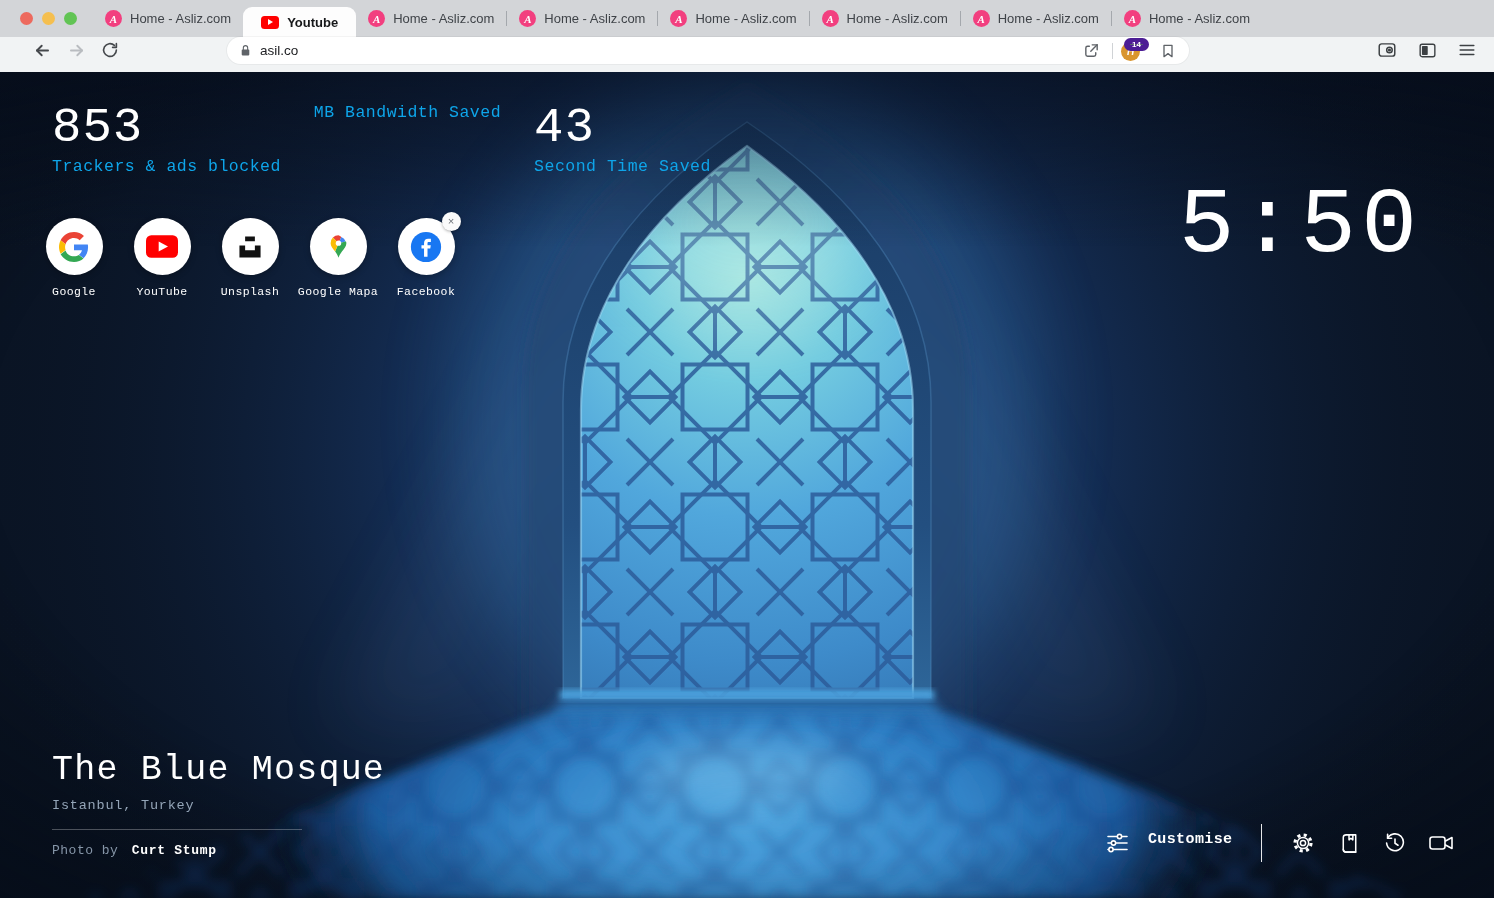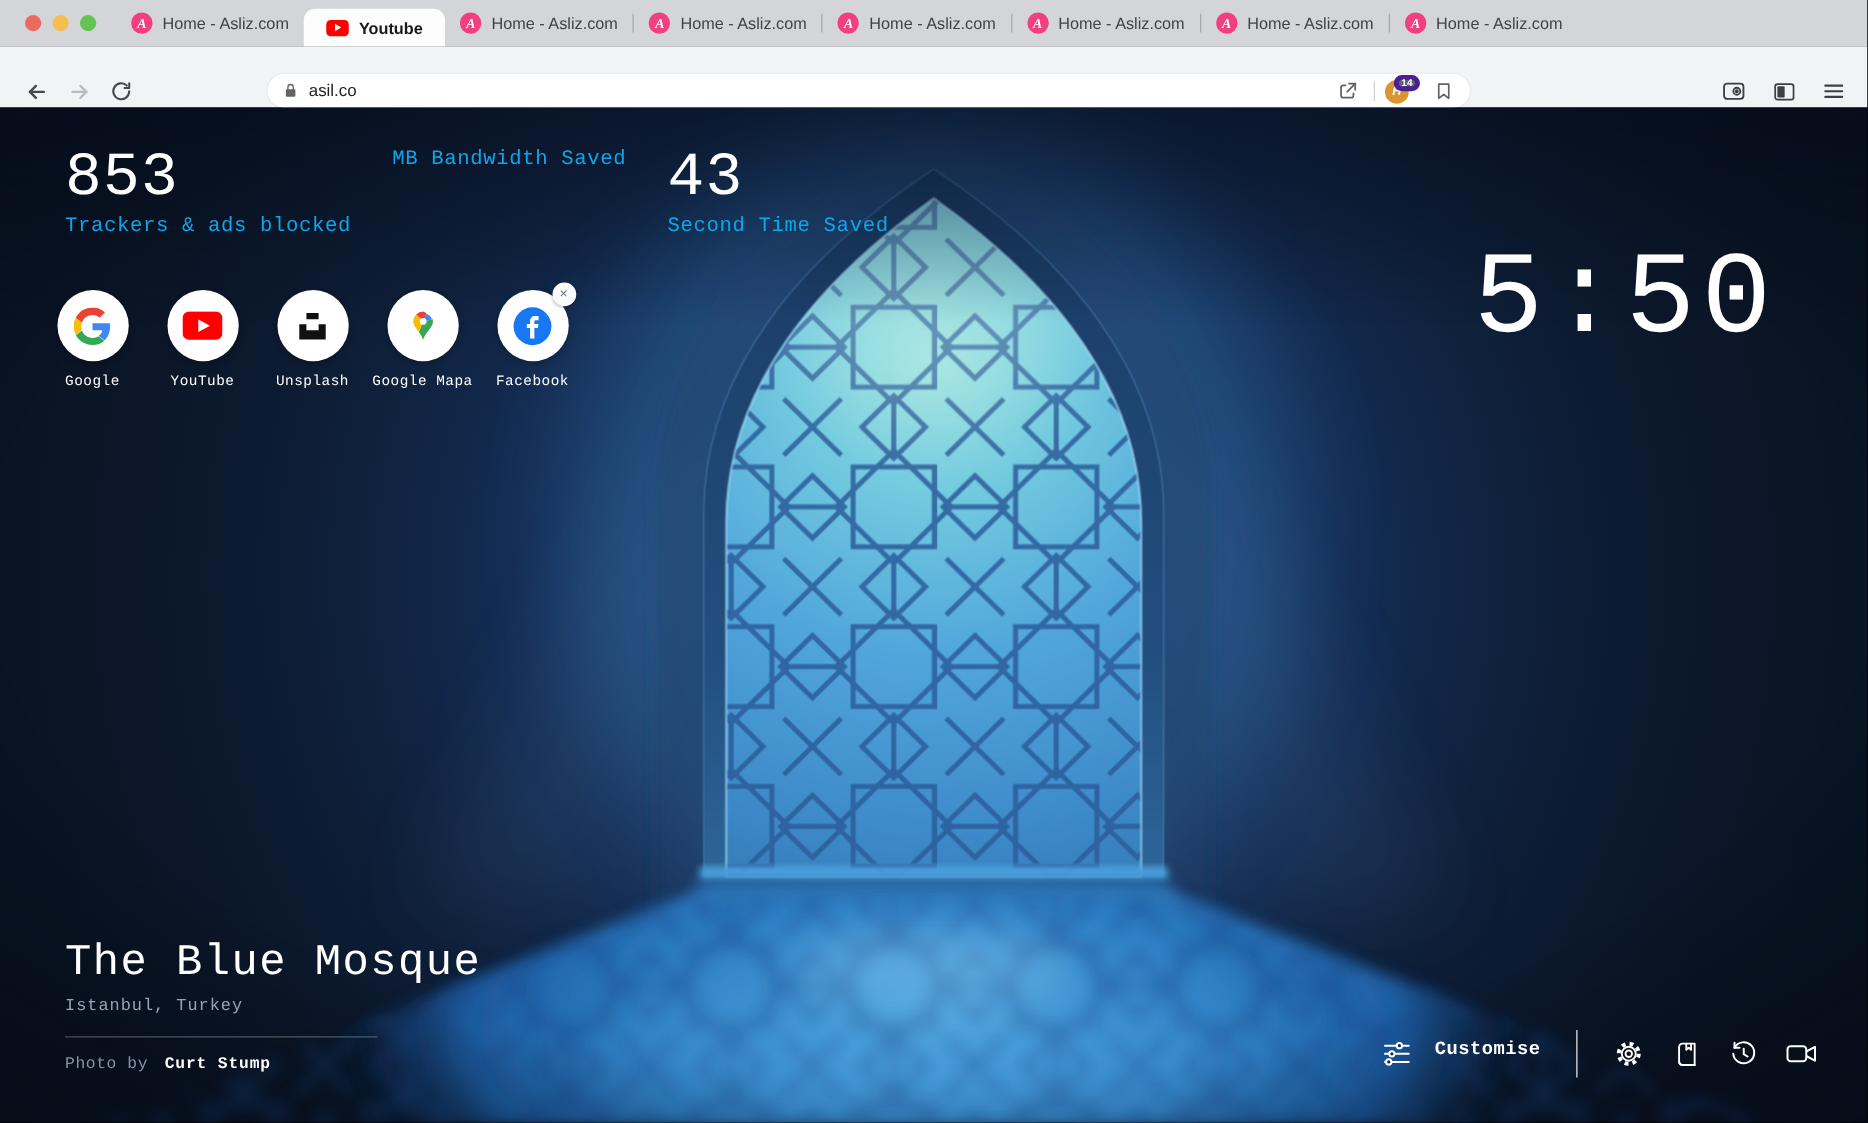--- a/index.html
+++ b/index.html
@@ -19,33 +19,33 @@
          padding:0 18px; color:#17181a; font-weight:700; }
   .tabsep { width:1px; height:15px; background:#a4a8ad; flex-shrink:0; }
   .fav-asliz { width:17px; height:17px; border-radius:50%; background:#f23f7f; color:#fff;
          font-size:11px; font-weight:700; font-style:italic; display:flex; align-items:center;
          justify-content:center; flex-shrink:0; font-family:"Liberation Serif", serif; }
   .fav-yt { width:18px; height:13px; border-radius:3.5px; background:#f00; position:relative; flex-shrink:0;}
   .fav-yt::after{ content:""; position:absolute; left:7px; top:3.5px; border-left:5px solid #fff;
          border-top:3px solid transparent; border-bottom:3px solid transparent; }
 
   
-  .toolbar { height:49px; background:#f1f3f4; display:flex; align-items:flex-end; flex-shrink:0; padding-left:16px; }
+  .toolbar { height:35px; background:#f1f3f4; display:flex; align-items:flex-start; flex-shrink:0; padding-left:29px; }
   .navbtn { width:26px; height:26px; display:flex; align-items:center; justify-content:center; border-radius:50%; margin-right:8px; }
   .urlbar { margin-left:96px; width:962px; height:27px; background:#fff; border-radius:14px;
             display:flex; align-items:center; padding:0 8px 0 12px; gap:8px; box-shadow:0 0 0 1px rgba(0,0,0,0.04); }
   .urltext { font-size:13.5px; color:#202124; flex:0 0 auto; }
   .urlspacer { flex:1; }
   .vsep { width:1px; height:16px; background:#d0d3d6; }
   .coin-wrap { position:relative; width:26px; height:22px; }
   .coin { position:absolute; left:0; top:2px; width:19px; height:19px; border-radius:50%; background:#d9952e;
           color:#fff; font-size:10px; font-weight:700; font-style:italic; display:flex; align-items:center; justify-content:center; }
   .coin-badge { position:absolute; right:-2px; top:-2px; min-width:13px; height:13px; border-radius:7px;
           background:#5b6770; color:#fff; font-size:8px; font-weight:700; display:flex; align-items:center;
-          justify-content:center; padding:0 2px; border:4px solid #4c1d95; }
+          justify-content:center; padding:0 2px; border:6px solid #4c1d95; }
   .tool-right { margin-left:auto; display:flex; align-items:center; gap:14px; padding-right:14px; }
 
   
   .viewport { position:relative; flex:1; background:#0b1628; overflow:hidden;font-family:Liberation Mono, monospace; }
   .scene { position:absolute; inset:0; width:100%; height:100%; display:block; }
 
   
   .stats { position:absolute; left:52px; top:30px; display:flex; gap:33px; color:#fff; }
   .stat-value { font-size:49px; font-weight:300; letter-spacing:1px; line-height:1.1; }
   .stat-label { font-size:16.5px; letter-spacing:.5px; margin-top:1px; color:#0ea5e9; }

